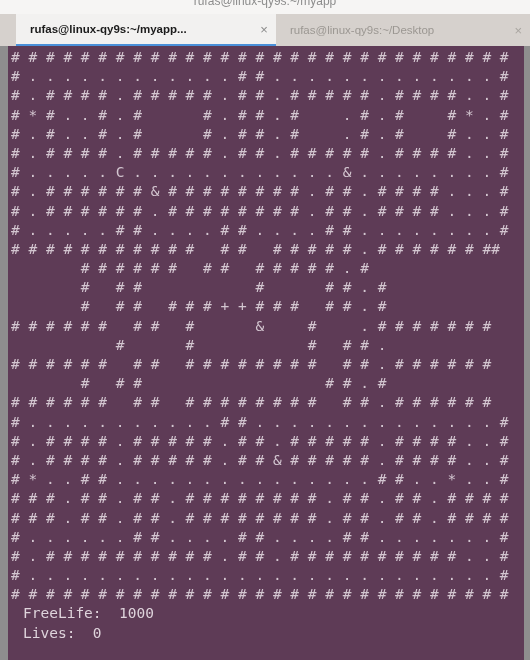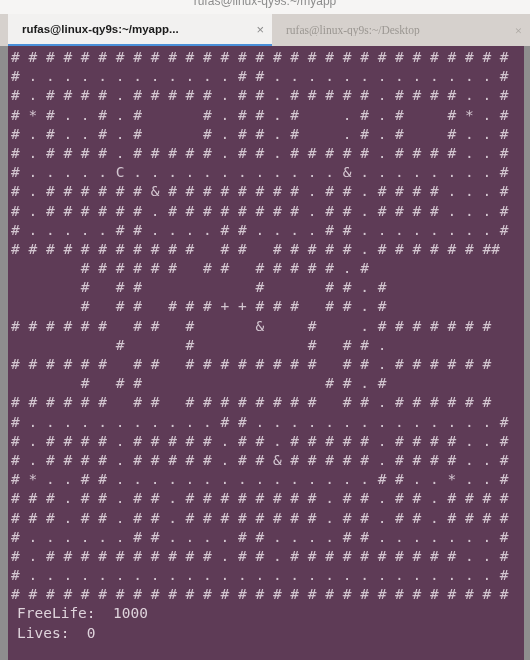--- a/index.html
+++ b/index.html
@@ -59,21 +59,21 @@
     cursor: default;
   }
   .menu-item:last-child { margin-right: 0; }
 
   
   .tabbar {
     height: 32px;
     background: #d6d1cd;
     display: flex;
     align-items: stretch;
-    padding-left: 8px;
+    padding-left: 16px;
     flex: 0 0 auto;
     box-sizing: border-box;
   }
   .tab {
     display: flex;
     align-items: center;
     justify-content: space-between;
     box-sizing: border-box;
     padding: 0 8px 0 14px;
     font-size: 11.5px;
@@ -85,21 +85,20 @@
     background: #f2f1f0;
     color: #1b1b1b;
     font-weight: bold;
     width: 264px;
     border-bottom: 2px solid #4a90d9;
   }
   .tab.inactive {
     background: #d6d1cd;
     color: #9b9792;
     width: 258px;
-    font-family: Liberation Serif, serif;
   }
   .tab-label {
     overflow: hidden;
     text-overflow: clip;
   }
   .tab-close {
     font-size: 13px;
     color: #8b8b8b;
     margin-left: 8px;
     line-height: 1;
@@ -133,21 +132,21 @@
     position: relative;
   }
   .term-row {
     height: 19.2px;
     white-space: pre;
     padding-left: 3px;
   }
   .status-row {
     height: 19.2px;
     white-space: pre;
-    padding-left: 9px;
+    padding-left: 15px;
     color: #dfd4dc;
   }
   .term-right-pad {
     width: 6px;
     background: #8e8e8e;
     flex: 0 0 auto;
   }
 </style>
 </head>
 <body>

